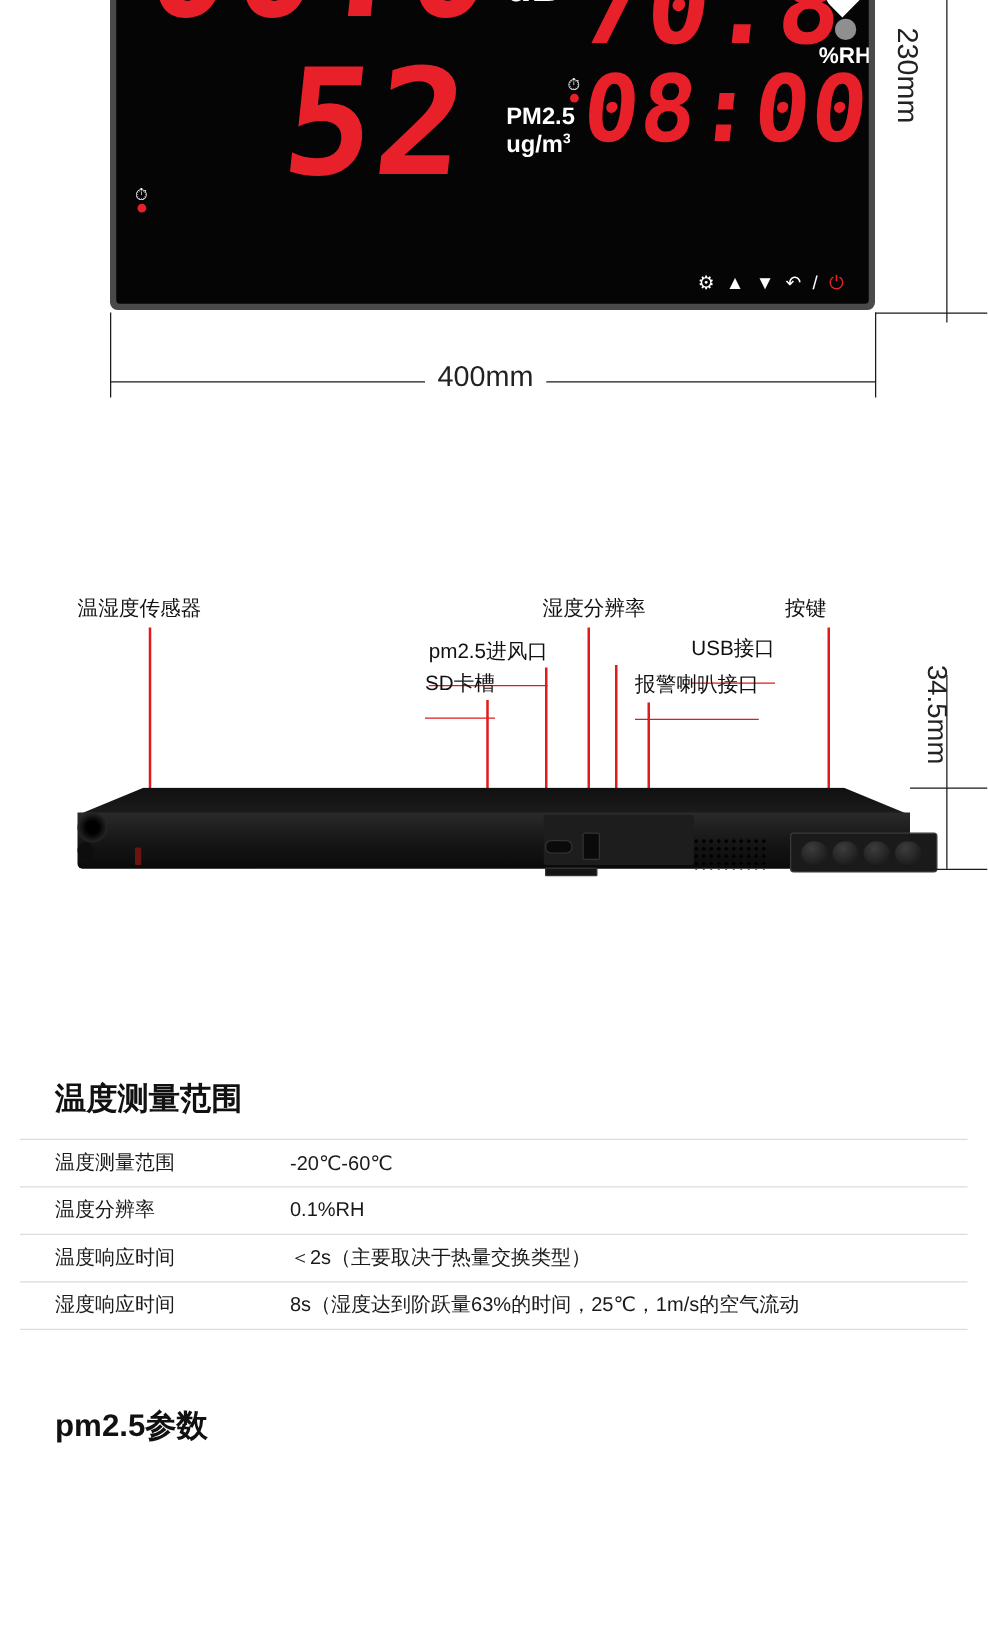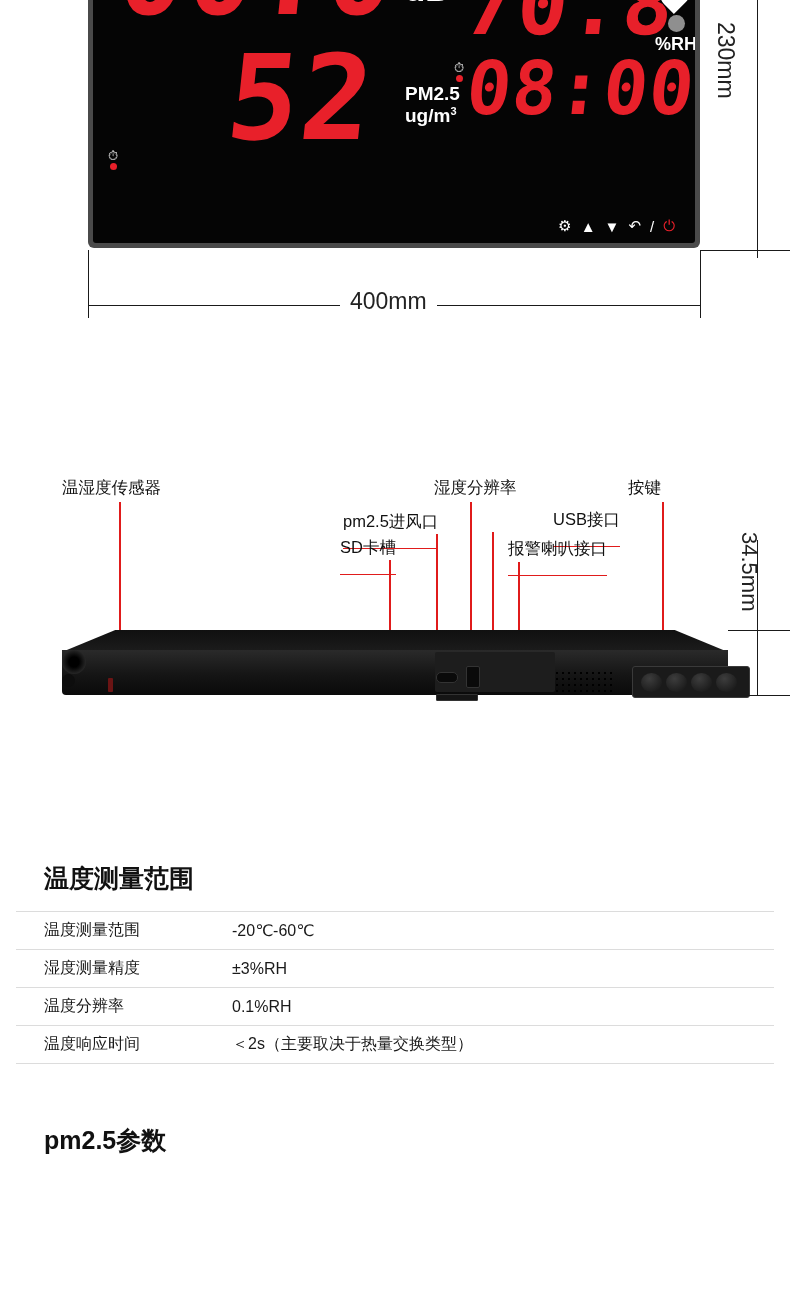--- a/index.html
+++ b/index.html
@@ -318,30 +318,30 @@
 
     <div class="spec-heading">温度测量范围</div>
 
     <table class="spec-table">
       <tbody>
         <tr>
           <td class="k">温度测量范围</td>
           <td class="v">-20℃-60℃</td>
         </tr>
         <tr>
-          <td class="k">湿度测量精度</td>
-          <td class="v">±3%RH</td>
-        </tr>
-        <tr>
           <td class="k">温度分辨率</td>
           <td class="v">0.1%RH</td>
         </tr>
         <tr>
           <td class="k">温度响应时间</td>
           <td class="v">＜2s（主要取决于热量交换类型）</td>
         </tr>
+        <tr>
+          <td class="k">湿度响应时间</td>
+          <td class="v">8s（湿度达到阶跃量63%的时间，25℃，1m/s的空气流动</td>
+        </tr>
       </tbody>
     </table>
 
     <div class="spec-heading spec-heading-2">pm2.5参数</div>
   </div>
 
 </div>
 
 </body></html>

